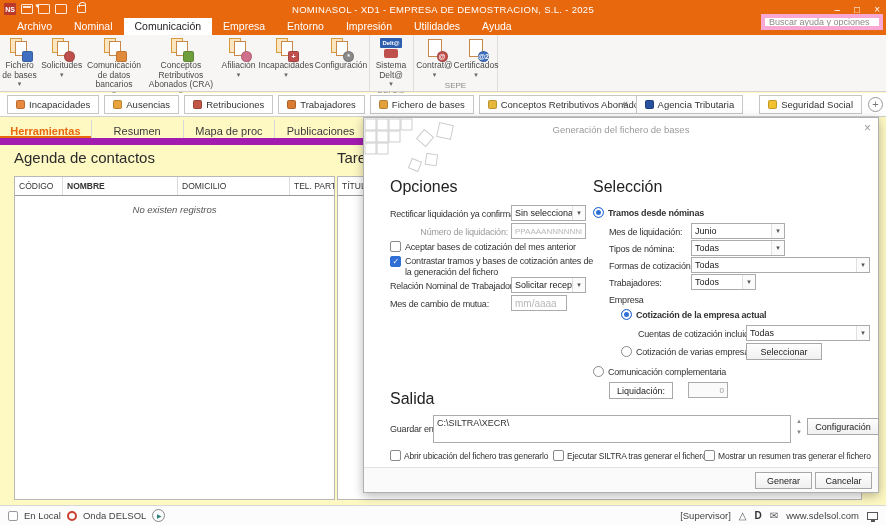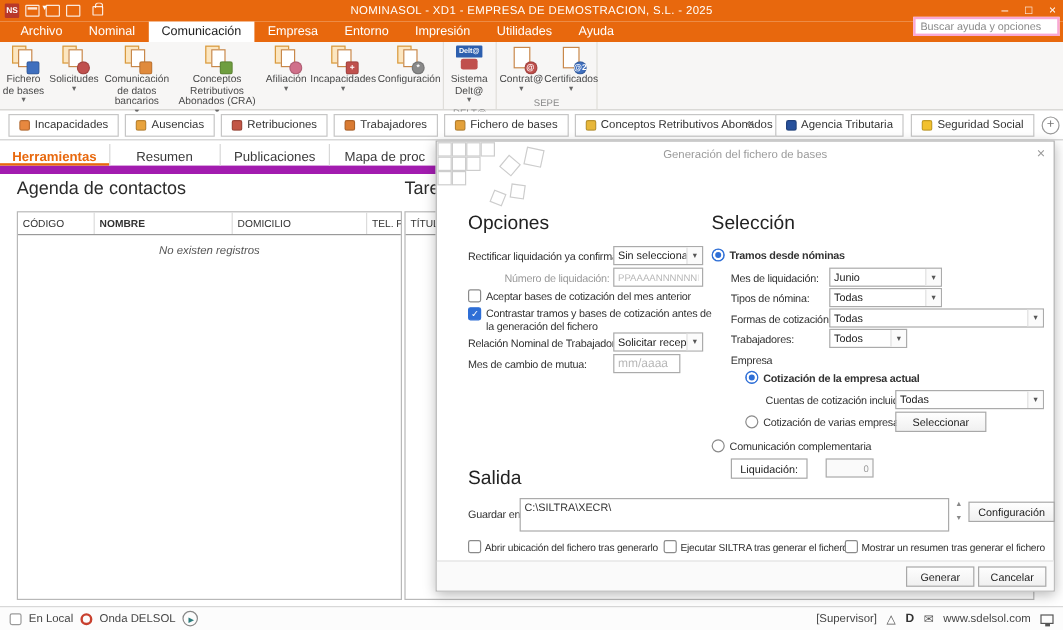--- a/index.html
+++ b/index.html
@@ -1,37 +1,37 @@
 <!DOCTYPE html>
 <html><head>
 <meta charset="utf-8">
 <style>
   * { margin:0; padding:0; box-sizing:border-box; }
   html,body { background:#555; }
   #root {
     position:relative; width:886px; height:525px; overflow:hidden;
-    font-family:"Liberation Sans", sans-serif; background:#ffffff; color:#333;
+    font-family:"Liberation Sans", sans-serif; background:#fef9c3; color:#333;
   }
   
   .titlebar { position:absolute; top:0; left:0; right:0; height:18px; background:#E8680D; display:flex; align-items:center; padding:0 4px; }
   .qicons { display:flex; align-items:center; gap:5px; }
   .nslogo { width:12px; height:12px; background:#b8382a; color:#fff; font-size:7px; font-weight:bold; display:flex; align-items:center; justify-content:center; border-radius:1px; }
   .qico { width:12px; height:10px; border:1px solid rgba(255,255,255,.85); border-radius:1px; position:relative; }
   .qico.window::after { content:""; position:absolute; left:1px; top:1px; right:1px; height:2px; background:rgba(255,255,255,.85); }
   .qico.caret::before { content:"\25BE"; position:absolute; right:-7px; top:-3px; color:#fff; font-size:7px; }
   .qico.lock { width:9px; height:8px; margin-left:5px; }
   .qico.lock::before { content:""; position:absolute; left:1px; top:-4px; width:5px; height:4px; border:1px solid rgba(255,255,255,.85); border-bottom:none; border-radius:3px 3px 0 0; }
   .wtitle { position:absolute; left:50%; transform:translateX(-50%); color:#fff; font-size:9.5px; letter-spacing:.3px; white-space:nowrap; }
   .wbtns { position:absolute; right:6px; top:0; height:18px; display:flex; align-items:center; gap:14px; color:#fff; font-size:10px; }
   .wbtns span { cursor:default; }
   
   .menubar { position:absolute; top:18px; left:0; right:0; height:17px; background:#E8680D; display:flex; align-items:stretch; padding-left:6px; }
   .mitem { color:#fff; font-size:10.5px; padding:2px 11px 0 11px; }
   .mitem.active { background:#fff; color:#222; }
-  .searchbox { position:absolute; right:3px; top:-4px; width:122px; height:16px; background:#fff; border:2px solid #f9a8d4; font-size:9px; color:#777; padding:0 4px; font-family:inherit; }
+  .searchbox { position:absolute; right:3px; top:-4px; width:122px; height:16px; background:#fff; border:4px solid #f9a8d4; font-size:9px; color:#777; padding:0 4px; font-family:inherit; }
   .searchbox::placeholder { color:#8a8a8a; }
   
   .ribbon { position:absolute; top:35px; left:0; right:0; height:57px; background:#f7f6f5; border-bottom:1px solid #d3d1cf; display:flex; }
   .rgroup { display:flex; flex-direction:column; border-right:1px solid #e0deda; }
   .rgbtns { display:flex; flex:1; align-items:flex-start; padding-top:2px; }
   .rgname { text-align:center; font-size:8px; color:#8a8a8a; height:11px; line-height:11px; }
   .rbtn { display:flex; flex-direction:column; align-items:center; padding:1px 2px; font-size:8.5px; line-height:1.12; color:#4a4a4a; text-align:center; }
   .docicon { position:relative; width:24px; height:22px; margin-bottom:1px; }
   .d-back { position:absolute; left:2px; top:0; width:12px; height:15px; background:#fce6c0; border:1px solid #d89a3e; }
   .d-front { position:absolute; left:7px; top:3px; width:12px; height:15px; background:#fff; border:1px solid #c8884a; }
@@ -41,21 +41,21 @@
   .d-badge.flat { border-radius:2px; }
   .deltabox { position:absolute; left:1px; top:0; width:22px; height:10px; background:#2d5fae; color:#fff; font-size:6px; font-weight:bold; display:flex; align-items:center; justify-content:center; border-radius:1px; }
   .deltppl { position:absolute; left:5px; top:11px; width:14px; height:9px; background:#c0504d; border-radius:2px; }
   .arr-after::after { content:"\25BE"; font-size:7px; color:#666; display:block; }
   
   .tabbar { position:absolute; top:93px; left:0; right:0; height:24px; background:#fff; border-bottom:1px solid #cfcfcf; }
   .tabsleft { position:absolute; left:7px; top:2px; display:flex; gap:5px; }
   .tab { height:19px; border:1px solid #c6c6c6; background:#fff; display:flex; align-items:center; gap:4px; padding:0 8px; font-size:9.5px; color:#333; white-space:nowrap; }
   .tico { width:9px; height:9px; border-radius:2px; border:1px solid rgba(0,0,0,.2); display:inline-block; }
   .collapse { position:absolute; left:622px; top:4px; font-size:11px; color:#666; }
-  .tabsright { position:absolute; right:24px; top:2px; display:flex; gap:6px; }
+  .tabsright { position:absolute; right:24px; top:2px; display:flex; gap:16px; }
   .addtab { position:absolute; right:3px; top:4px; width:15px; height:15px; border:1px solid #9a9a9a; border-radius:50%; color:#777; font-size:11px; line-height:13px; text-align:center; }
   
   .subtabs { position:absolute; top:120px; left:0; width:366px; height:25px; display:flex; border-bottom:7px solid #a21caf; }
   .subtab { flex:1; text-align:center; font-size:11px; color:#3a3a3a; padding-top:5px; white-space:nowrap; overflow:hidden; }
   .subtab + .subtab { border-left:1px solid #d8d8d8; }
   .subtab.active { color:#E8680D; font-weight:bold; border-bottom:2px solid #E8680D; }
   
   .paneltitle { position:absolute; font-size:15px; color:#2b2b2b; }
   .gtable { position:absolute; background:#fff; border:1px solid #b8b8b8; }
   .ghead { display:flex; height:19px; border-bottom:1px solid #9a9a9a; align-items:center; }
@@ -263,28 +263,28 @@
           <span class="tico" style="background:#f2c12e"></span>
           <span>Seguridad Social</span>
         </div>
     </div>
     <span class="addtab">+</span>
   </div>
 
   <div class="subtabs">
     <div class="subtab active">Herramientas</div>
     <div class="subtab">Resumen</div>
+    <div class="subtab">Mapa de proc</div>
     <div class="subtab">Publicaciones</div>
-    <div class="subtab">Mapa de proc</div>
   </div>
 
   <div class="paneltitle" style="left:14px;top:149px">Agenda de contactos</div>
   <div class="gtable" style="left:14px;top:176px;width:321px;height:324px">
     <div class="ghead">
-      <div class="gcol" style="width:64px">CÓDIGO</div>
+      <div class="gcol" style="width:48px">CÓDIGO</div>
       <div class="gcol" style="width:115px;font-weight:bold">NOMBRE</div>
       <div class="gcol" style="width:112px">DOMICILIO</div>
       <div class="gcol" style="flex:1;border-right:none">TEL. PARTI...</div>
     </div>
     <div class="gempty">No existen registros</div>
   </div>
 
   <div class="paneltitle" style="left:337px;top:149px">Tareas</div>
   <div class="gtable" style="left:337px;top:176px;width:525px;height:324px">
     <div class="ghead">

